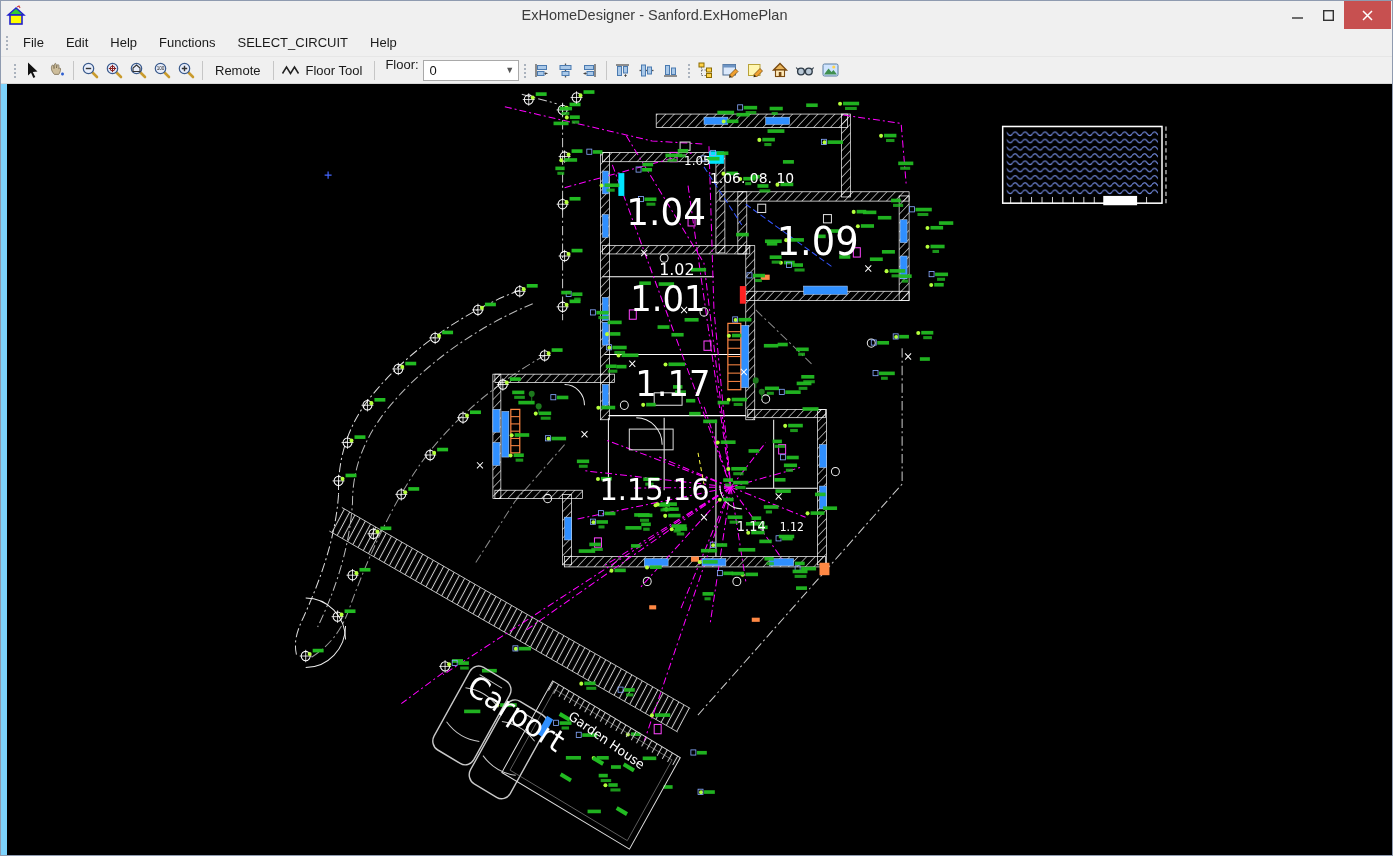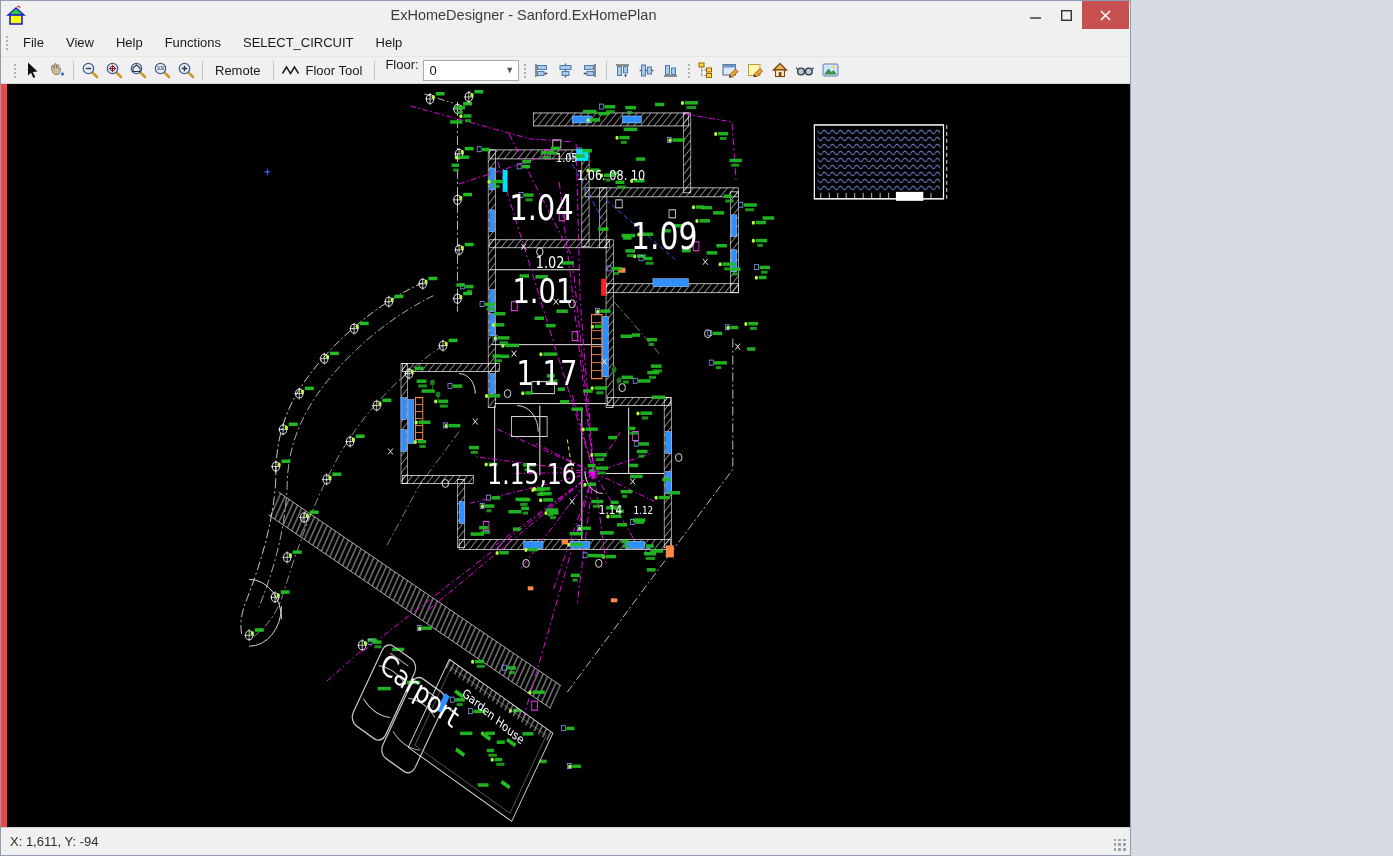--- a/index.html
+++ b/index.html
@@ -1,18 +1,18 @@
 <!DOCTYPE html>
 <html><head>
 <meta charset="utf-8">
 <style>
   html,body{margin:0;padding:0;background:#d7dbe2;}
   *{box-sizing:border-box;}
   .window{
-    width:1131px;height:856px;border:1px solid #8f9bb0;background:#ef4444;
+    width:1393px;height:856px;border:1px solid #8f9bb0;background:#7dd3fc;
     font-family:"Liberation Sans",sans-serif;display:flex;flex-direction:column;
     position:relative;overflow:hidden;
   }
   
   .titlebar{height:28px;display:flex;align-items:center;background:#f0f0f0;flex:0 0 auto;}
   .app-icon{width:22px;height:22px;margin:2px 0 0 4px;flex:0 0 auto;}
   .title{flex:1;text-align:center;font-size:14.5px;color:#3c3c3c;white-space:nowrap;}
   .winbtns{display:flex;height:100%;align-items:stretch;flex:0 0 auto;}
   .winbtn{width:31px;display:flex;align-items:center;justify-content:center;color:#333;font-size:13px;cursor:default;}
   .winbtn svg{display:block;}
@@ -66,21 +66,21 @@
         <svg width="11" height="11" viewBox="0 0 11 11">
             <path d="M1,1 L10,10 M10,1 L1,10" stroke="#fff" stroke-width="1.5"></path>
           </svg>
       </div>
     </div>
   </div>
 
   <div class="menubar">
     <div class="gripper"></div>
     <div class="menu-item">File</div>
-    <div class="menu-item">View</div>
+    <div class="menu-item">Edit</div>
     <div class="menu-item">Help</div>
     <div class="menu-item">Functions</div>
     <div class="menu-item">SELECT_CIRCUIT</div>
     <div class="menu-item">Help</div>
   </div>
 
   <div class="toolbar">
     <div class="gripper"></div>
 
     <div class="tbtn">
@@ -920,17 +920,13 @@
         <text x="631" y="383" font-size="34">1.17</text>
         <text x="595" y="483" font-size="29">1.15,16</text>
         <text x="733" y="513" font-size="13">1.14</text>
         <text x="776" y="513" font-size="11">1.12</text>
         <text x="460" y="668" font-size="29" transform="rotate(33 460 668)">Carport</text>
         <text x="563" y="694" font-size="12.5" transform="rotate(34 563 694)">Garden House</text>
       </g>
     </svg>
   </div>
 
-  <div class="statusbar">
-    <span>X: 1,611, Y: -94</span>
-    <div class="resize-grip"></div>
-  </div>
 </div>
 
 </body></html>

